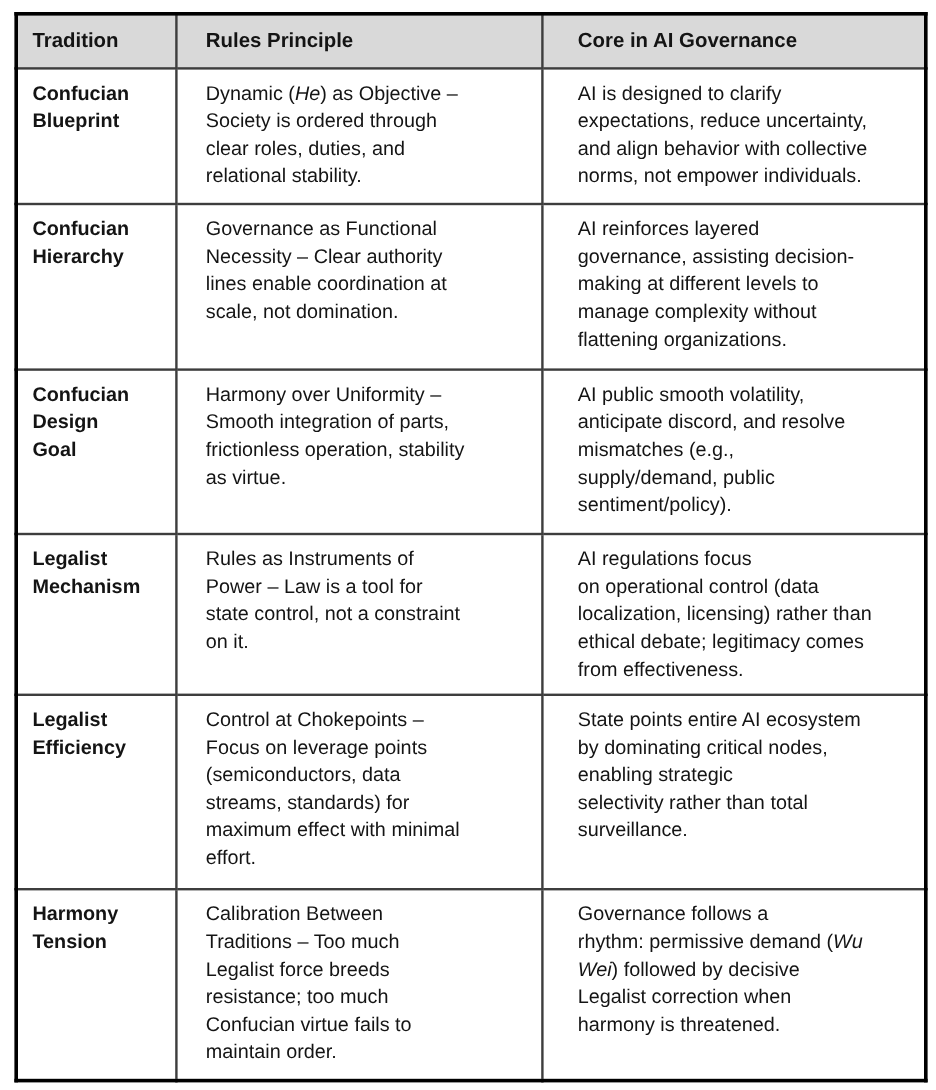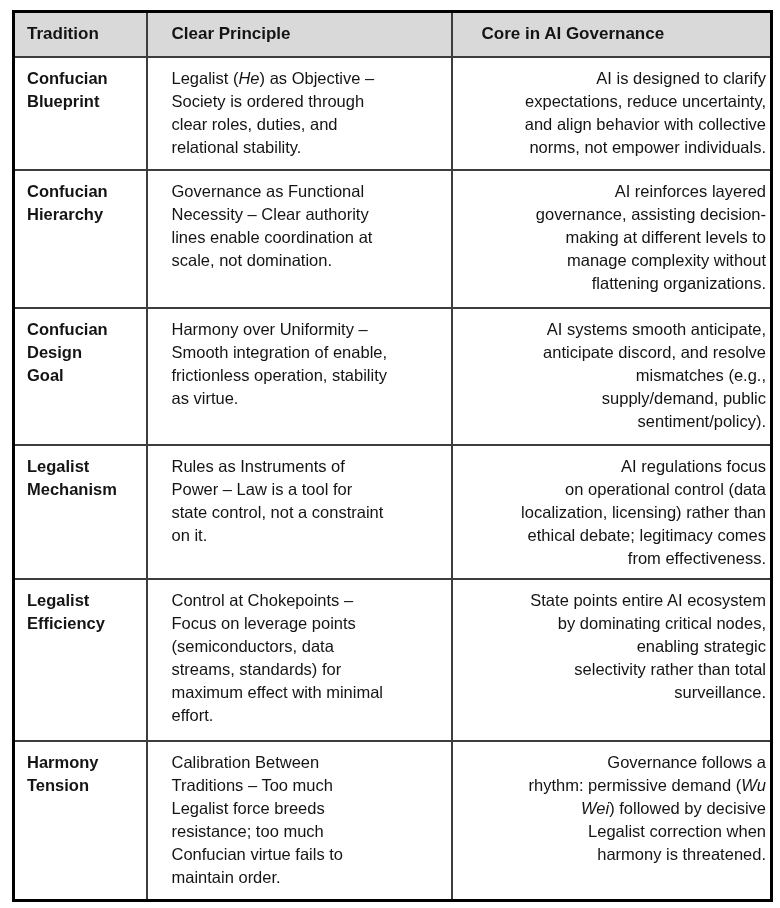--- a/index.html
+++ b/index.html
@@ -46,21 +46,21 @@
   .gov-table td {
     vertical-align: top;
     font-size: 16.5px;
     line-height: 23px;
     white-space: pre-wrap;
     overflow: hidden;
   }
   
   .p1 { padding: 9px 4px 8px 12px; }
   .p2 { padding: 9px 4px 8px 24px; }
-  .p3 { padding: 9px 4px 8px 29px; text-align: right; }
+  .p3 { padding: 9px 4px 8px 29px; }
   th.p1, th.p2, th.p3 { padding-top: 4px; padding-bottom: 4px; }
   td.trad {
     font-weight: bold;
     line-height: 23px;
     margin-top: 22px;
   }
   
   tr.hdr { height: 45px; }
   tr.r0 { height: 113px; }
   tr.r1 { height: 138px; }
@@ -76,29 +76,29 @@
 <div class="page">
   <table class="gov-table">
     <colgroup>
       <col style="width:133px">
       <col style="width:305px">
       <col style="width:320px">
     </colgroup>
     <thead>
       <tr class="hdr">
         <th class="p1">Tradition</th>
-        <th class="p2">Clear Principle</th>
+        <th class="p2">Rules Principle</th>
         <th class="p3">Core in AI Governance</th>
       </tr>
     </thead>
     <tbody>
       <tr class="r0">
         <td class="p1 trad">Confucian
 Blueprint</td>
-        <td class="p2"><span>Legalist (</span><i>He</i><span>) as Objective –
+        <td class="p2"><span>Dynamic (</span><i>He</i><span>) as Objective –
 Society is ordered through
 clear roles, duties, and
 relational stability.</span></td>
         <td class="p3"><span>AI is designed to clarify
 expectations, reduce uncertainty,
 and align behavior with collective
 norms, not empower individuals.</span></td>
       </tr>
       <tr class="r1">
         <td class="p1 trad">Confucian
@@ -111,24 +111,24 @@
 governance, assisting decision-
 making at different levels to
 manage complexity without
 flattening organizations.</span></td>
       </tr>
       <tr class="r2">
         <td class="p1 trad">Confucian
 Design
 Goal</td>
         <td class="p2"><span>Harmony over Uniformity –
-Smooth integration of enable,
+Smooth integration of parts,
 frictionless operation, stability
 as virtue.</span></td>
-        <td class="p3"><span>AI systems smooth anticipate,
+        <td class="p3"><span>AI public smooth volatility,
 anticipate discord, and resolve
 mismatches (e.g.,
 supply/demand, public
 sentiment/policy).</span></td>
       </tr>
       <tr class="r3">
         <td class="p1 trad">Legalist
 Mechanism</td>
         <td class="p2"><span>Rules as Instruments of
 Power – Law is a tool for

